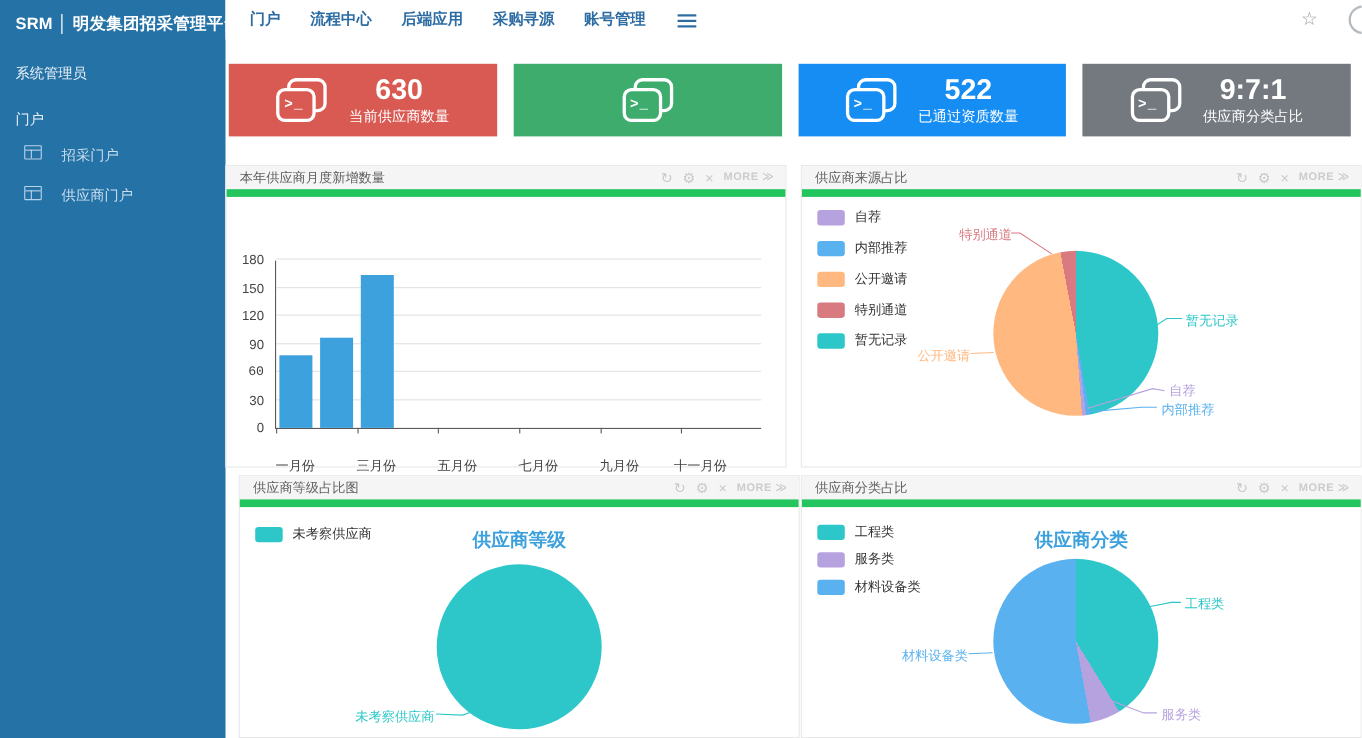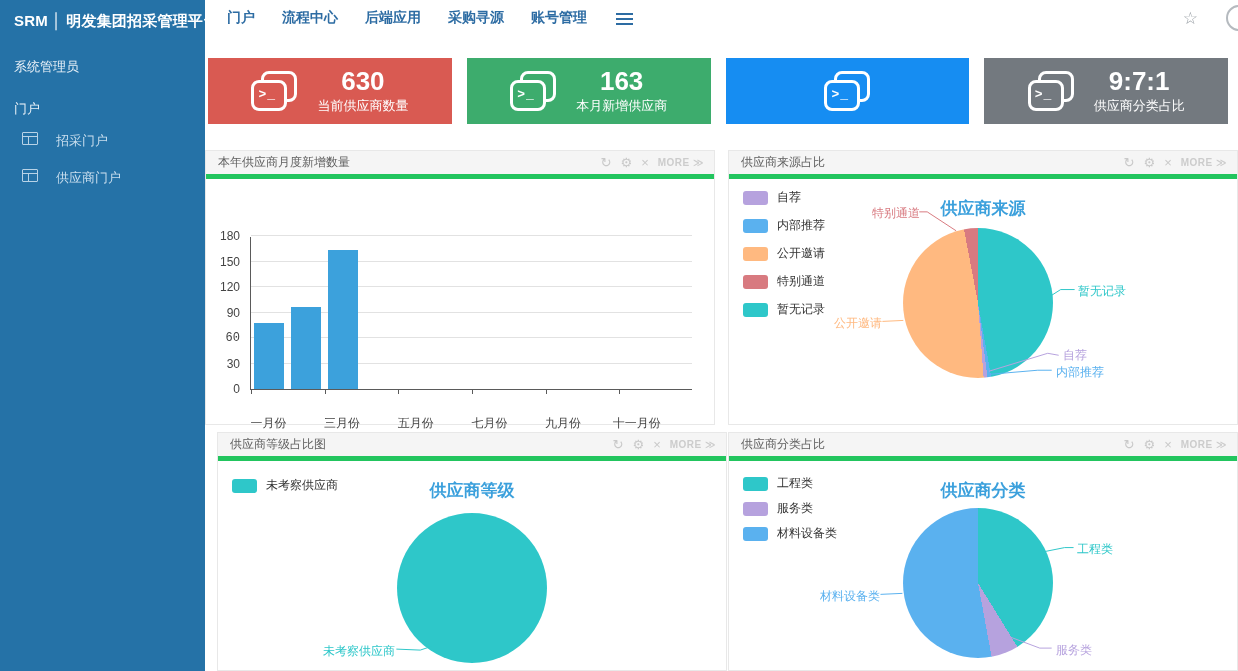--- a/index.html
+++ b/index.html
@@ -42,21 +42,21 @@
   .card-text { text-align:center; }
   .card-value { font-size:26px; font-weight:bold; line-height:28px; }
   .card-label { font-size:13px; margin-top:2px; }
 
   
   .panel { position:absolute; background:#fff; border:1px solid #e8e8e8; }
   .p1 { left:0;   top:150px; width:510px; height:275px; }
   .p2 { left:523px;top:150px; width:510px; height:275px; }
   .p3 { left:0;   top:432px; width:510px; height:239px;margin-left:12px; }
   .p4 { left:523px;top:432px; width:510px; height:239px; }
-  .panel-hd { height:28px; background:#f5f5f5; border-bottom:5px solid #22c55e; display:flex; align-items:center; padding:0 10px 0 12px; }
+  .panel-hd { height:28px; background:#f5f5f5; border-bottom:7px solid #22c55e; display:flex; align-items:center; padding:0 10px 0 12px; }
   .panel-title { font-size:12px; color:#606060; }
   .panel-tools { margin-left:auto; display:flex; align-items:center; gap:9px; }
   .tool { font-size:13px; color:#c9c9c9; cursor:pointer; line-height:1; }
   .more { font-size:10px; font-weight:bold; color:#ccc; cursor:pointer; letter-spacing:.5px; }
   .panel-bd { position:relative; width:100%; height:calc(100% - 28px); }
 
   
   .y-labels { position:absolute; left:0; top:58px; width:38px; height:153px; }
   .y-labels span { position:absolute; right:4px; transform:translateY(6px); font-size:12px; color:#444; }
   .plot { position:absolute; left:44px; top:58px; width:442px; height:153px; border-left:1px solid #5a5a5a; border-bottom:1px solid #5a5a5a; }
@@ -131,30 +131,30 @@
         <div class="card-text">
           <div class="card-value">630</div>
           <div class="card-label">当前供应商数量</div>
         </div>
       </div>
       <div class="card" style="--bg: #3dac6d;">
         <span class="term-icon">
             <span class="ti-back"></span>
             <span class="ti-front">&gt;_</span>
           </span>
-        <div class="card-text">
-          <div class="card-value">163</div>
-          <div class="card-label">本月新增供应商</div>
-        </div>
       </div>
       <div class="card" style="--bg: #168df2;">
         <span class="term-icon">
             <span class="ti-back"></span>
             <span class="ti-front">&gt;_</span>
           </span>
+        <div class="card-text">
+          <div class="card-value">522</div>
+          <div class="card-label">已通过资质数量</div>
+        </div>
       </div>
       <div class="card" style="--bg: #73797f;">
         <span class="term-icon">
             <span class="ti-back"></span>
             <span class="ti-front">&gt;_</span>
           </span>
         <div class="card-text">
           <div class="card-value">9:7:1</div>
           <div class="card-label">供应商分类占比</div>
         </div>
@@ -213,21 +213,20 @@
       <header class="panel-hd">
         <span class="panel-title">供应商来源占比</span>
         <span class="panel-tools">
           <span class="tool">↻</span>
           <span class="tool">⚙</span>
           <span class="tool">×</span>
           <span class="more">MORE ≫</span>
         </span>
       </header>
       <div class="panel-bd">
-        <div class="chart-title">供应商来源</div>
         <div class="legend-v">
             <div class="legend-item">
               <span class="swatch" style="background: rgb(182, 162, 222);"></span>
               <span class="legend-label">自荐</span>
             </div>
             <div class="legend-item">
               <span class="swatch" style="background: rgb(90, 177, 239);"></span>
               <span class="legend-label">内部推荐</span>
             </div>
             <div class="legend-item">

